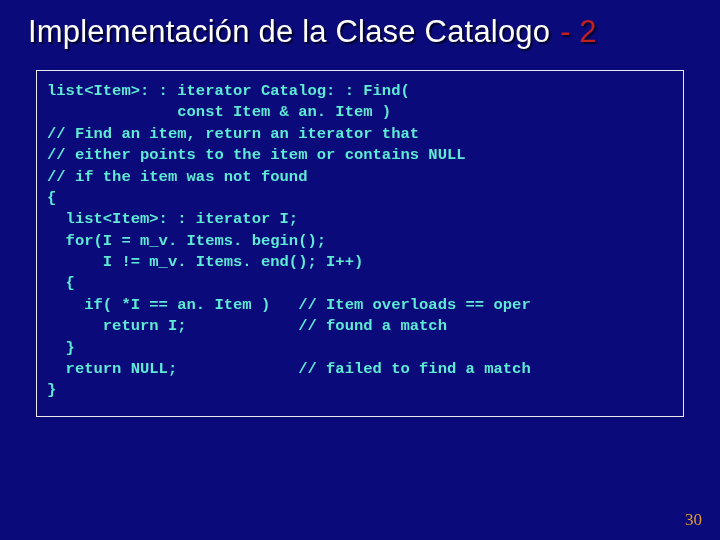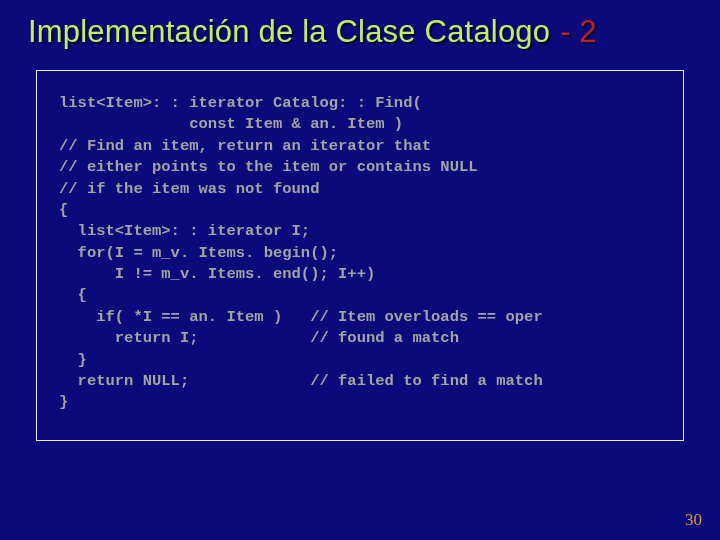--- a/index.html
+++ b/index.html
@@ -15,42 +15,42 @@
     position: relative;
   }
   .title-row {
     display: flex;
     align-items: baseline;
     padding: 14px 18px 8px 28px;
   }
   .title-main {
     font-size: 31px;
     font-weight: 400;
-    color: #bef264;
+    color: #ffffff;
     text-shadow: 2px 2px 1px rgba(0,0,0,0.65);
     letter-spacing: 0.2px;
   }
   .title-suffix {
     font-size: 31px;
     font-weight: 400;
     color: #c02020;
     margin-left: 10px;
     text-shadow: 2px 2px 1px rgba(0,0,0,0.6);
   }
   .code-box {
     margin: 12px 36px 0 36px;
     border: 1px solid #eaeaea;
     padding: 10px 10px 14px 10px;
   }
   pre.code {
-    margin: 12px;
+    margin: 0;
     font-family: "Courier New", Courier, monospace;
     font-size: 15.5px;
     line-height: 1.38;
-    color: #a3a3a3;
+    color: #5eead4;
     font-weight: bold;
     white-space: pre;
   }
   .page-num {
     position: absolute;
     right: 18px;
     bottom: 10px;
     color: #e09a2a;
     font-size: 17px;
     font-family: "Times New Roman", serif;

